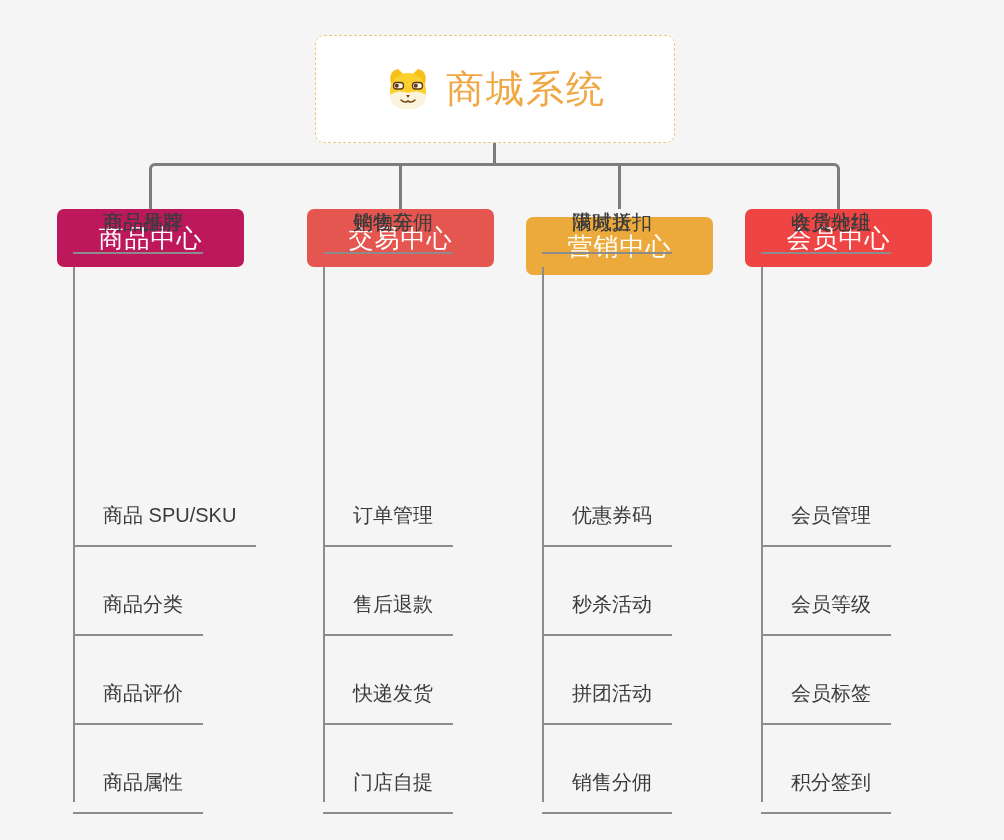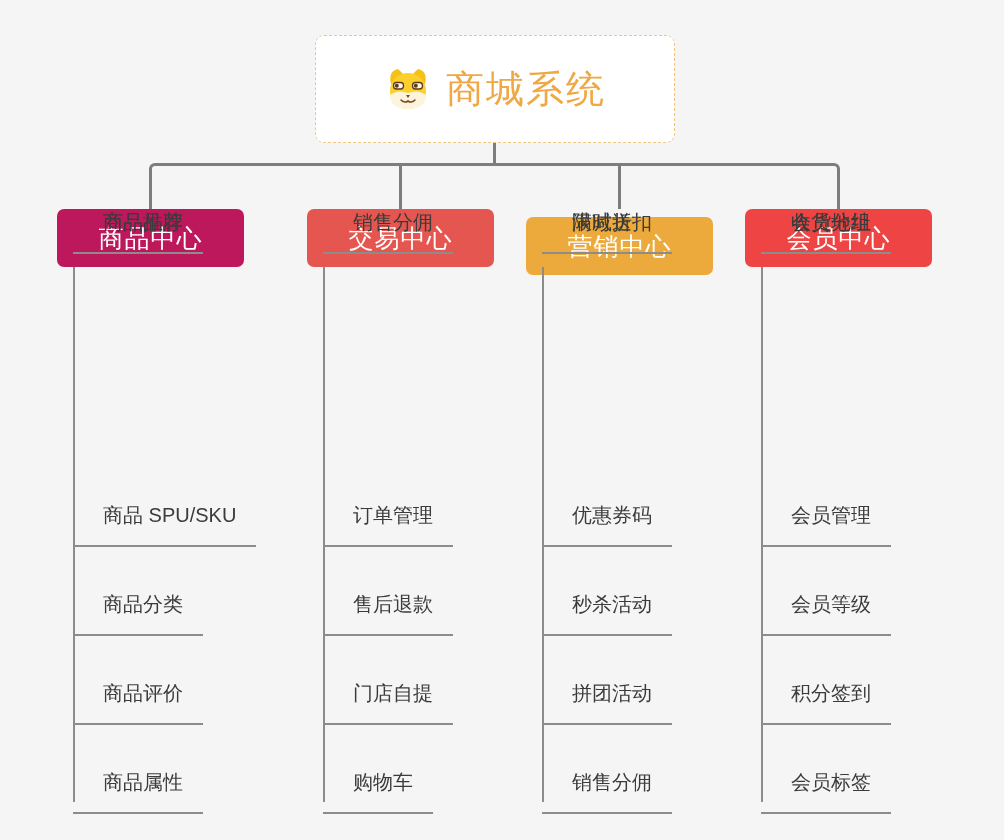--- a/index.html
+++ b/index.html
@@ -107,20 +107,21 @@
     <div class="item">商品属性</div>
     <div class="item">商品推荐</div>
     <div class="item">商品品牌</div>
   </div>
 
   <div class="branch branch-1">
     <div class="cat cat-1" style="background: rgb(228, 86, 79); text-align: right;">交易中心</div>
     <div class="trunk"></div>
     <div class="item">订单管理</div>
     <div class="item">售后退款</div>
+    <div class="item">快递发货</div>
     <div class="item">门店自提</div>
     <div class="item">购物车</div>
     <div class="item">销售分佣</div>
   </div>
 
   <div class="branch branch-2">
     <div class="cat cat-2" style="background: rgb(237, 170, 60);">营销中心</div>
     <div class="trunk"></div>
     <div class="item">优惠券码</div>
     <div class="item">秒杀活动</div>
@@ -128,19 +129,19 @@
     <div class="item">销售分佣</div>
     <div class="item">限时折扣</div>
     <div class="item">满减送</div>
   </div>
 
   <div class="branch branch-3">
     <div class="cat cat-3" style="background: #ef4444;">会员中心</div>
     <div class="trunk"></div>
     <div class="item">会员管理</div>
     <div class="item">会员等级</div>
+    <div class="item">会员标签</div>
     <div class="item">积分签到</div>
-    <div class="item">会员标签</div>
     <div class="item">会员分组</div>
     <div class="item">收货地址</div>
   </div>
 
 </div>
 
 </body></html>

